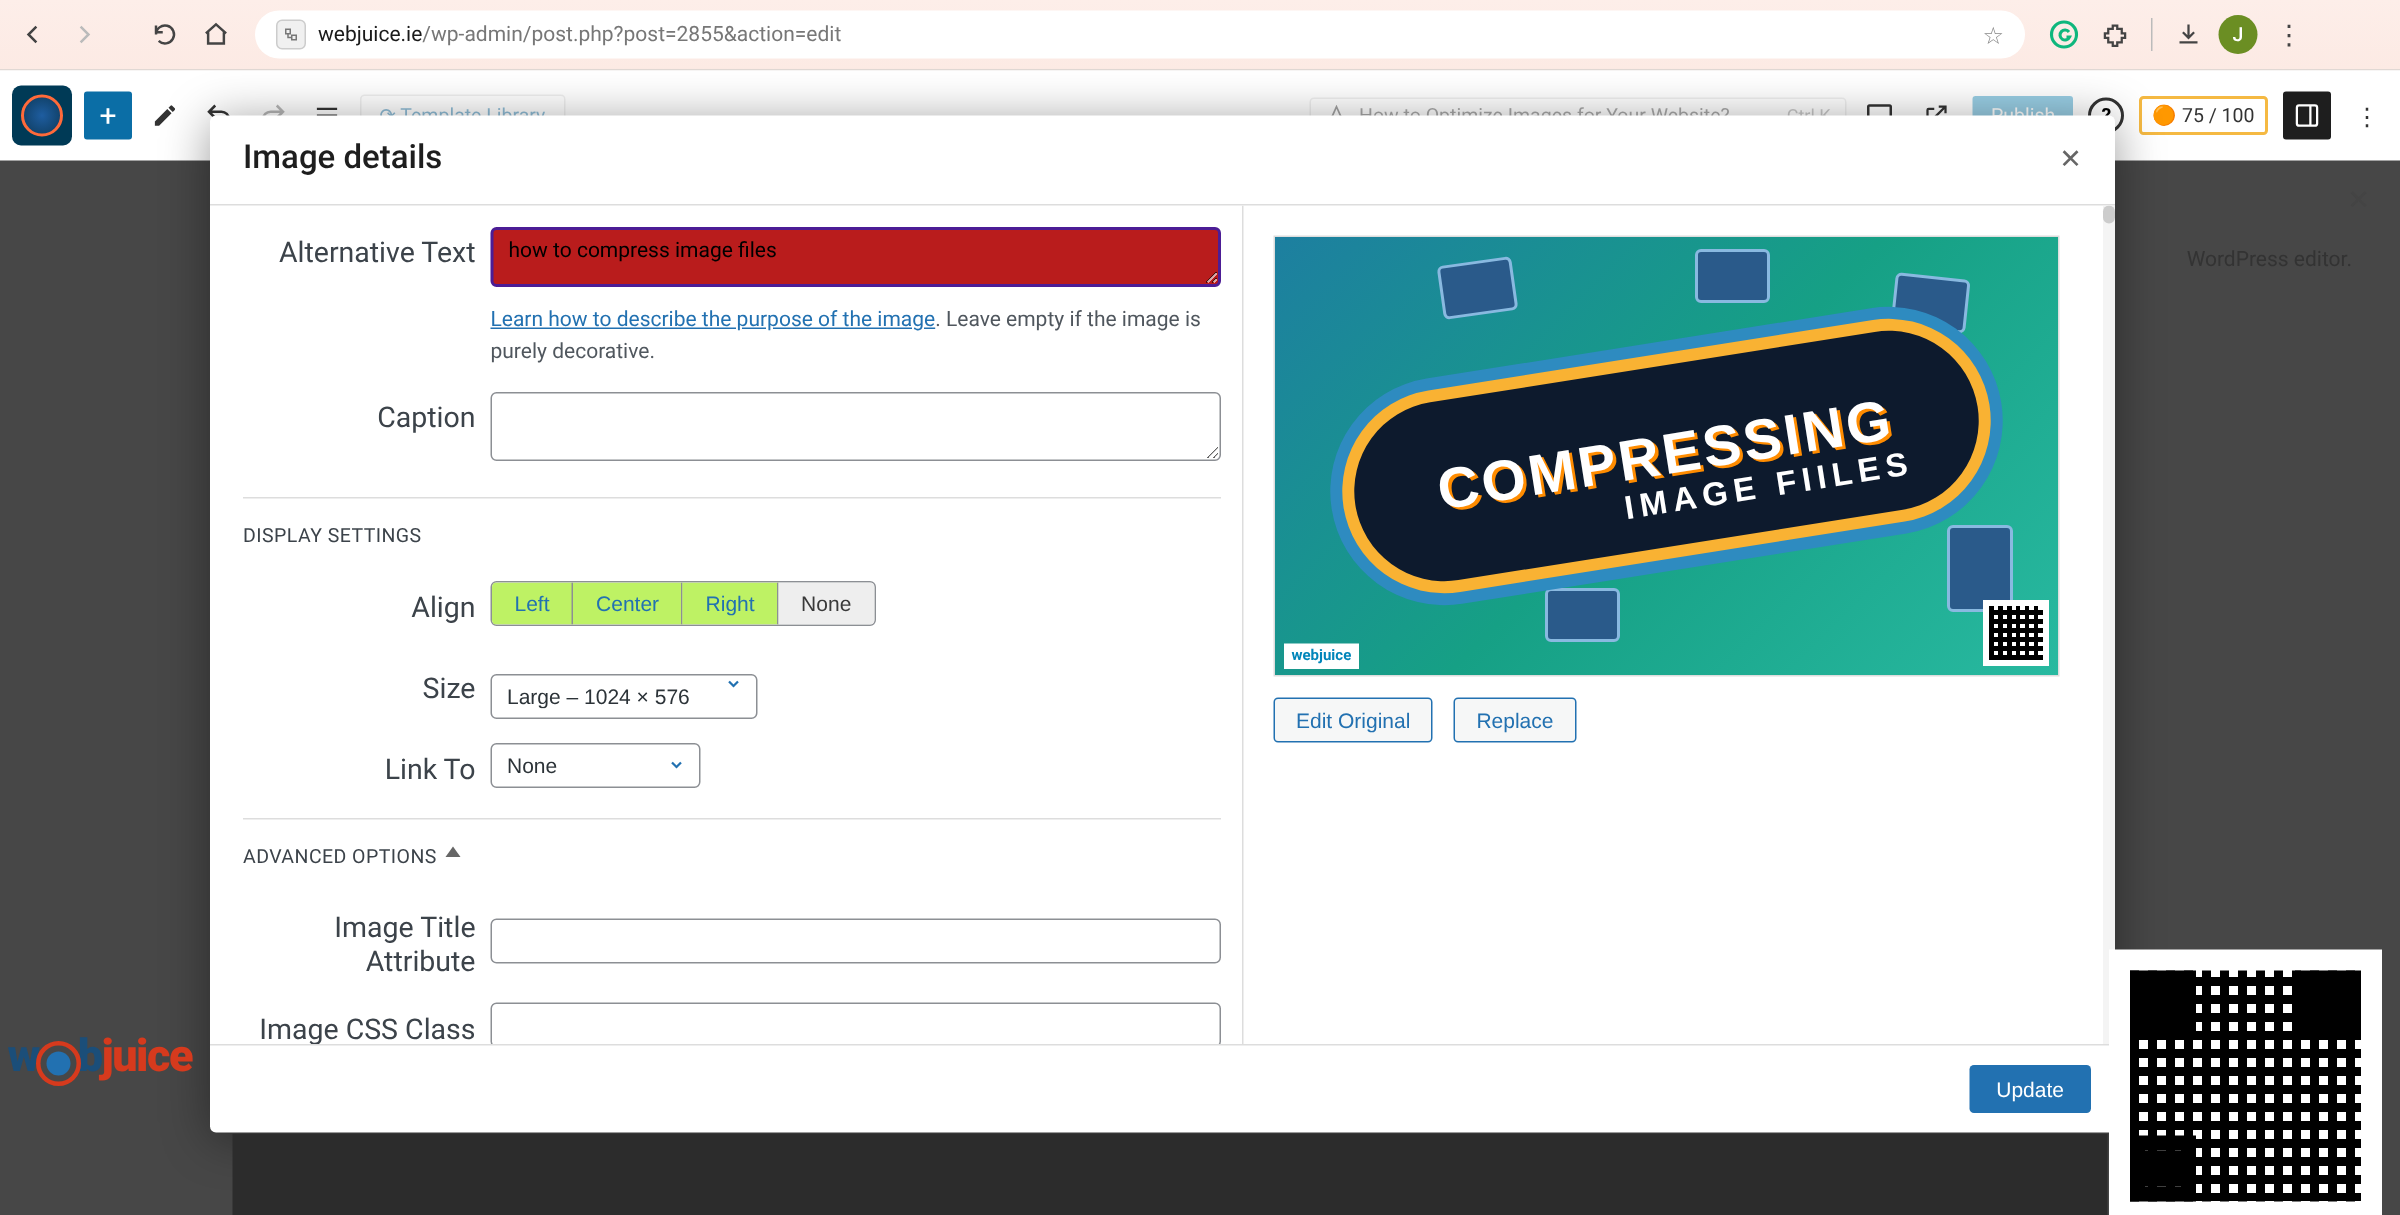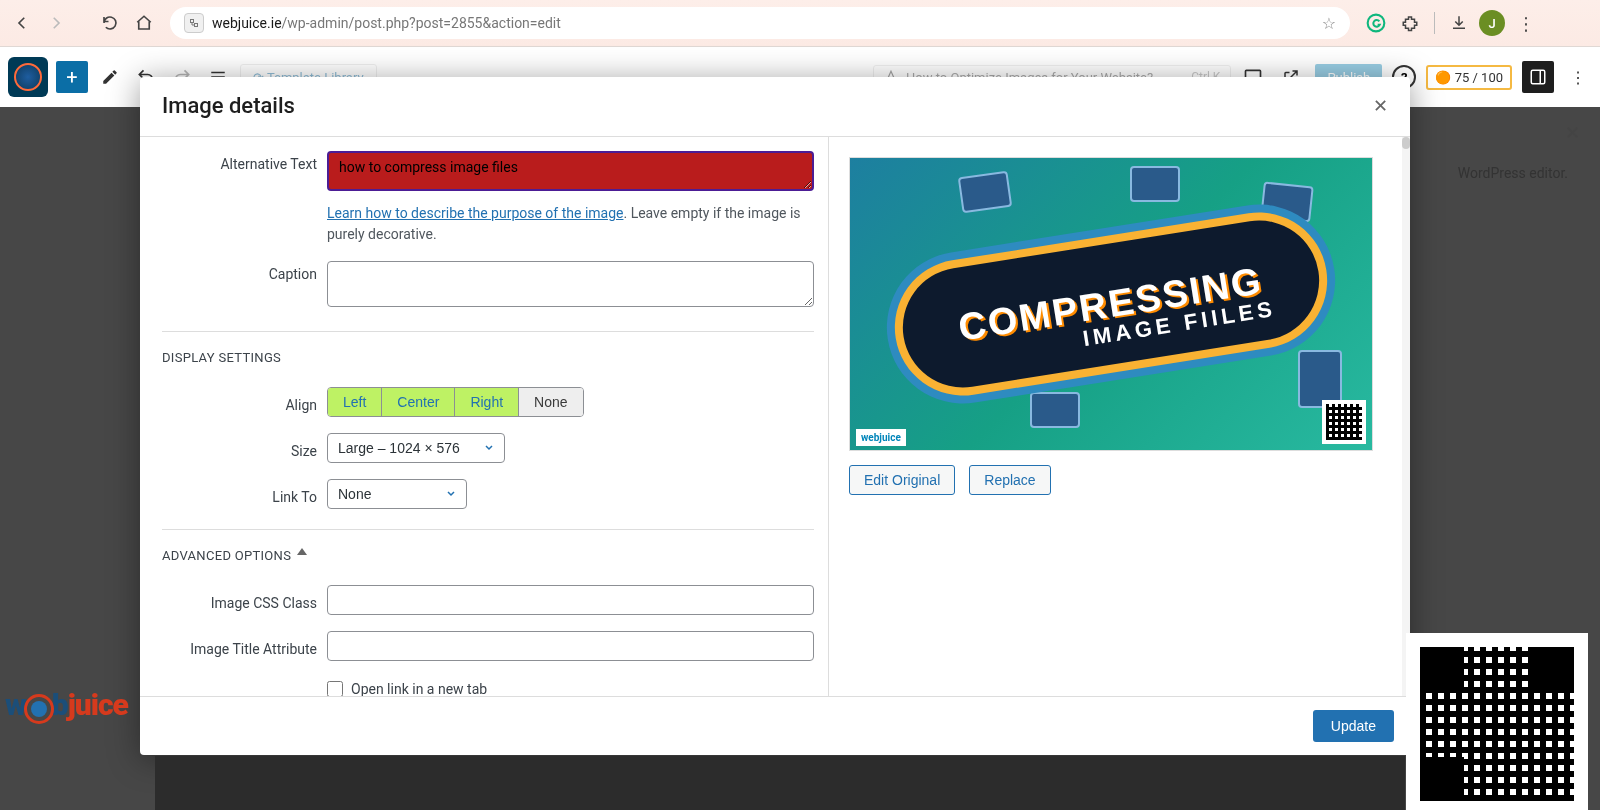--- a/index.html
+++ b/index.html
@@ -42,42 +42,42 @@
 .modal-title { font-size: 22px; font-weight: 500; color: #1e1e1e; }
 .modal-close { font-size: 18px; color: #666; cursor: pointer; }
 .modal-body { flex: 1; display: flex; border-top: 1px solid #ddd; border-bottom: 1px solid #ddd; overflow: hidden; position: relative; }
 .modal-scrollbar { position: absolute; top: 0; right: 0; width: 8px; height: 100%; background: #f4f4f4; }
 .modal-scrollbar-thumb { width: 8px; height: 12px; background: #ccc; border-radius: 4px; }
 
 .left-panel { width: 688px; padding: 14px 14px 8px 22px; overflow-y: auto; }
 .right-panel { flex: 1; padding: 20px 30px 0 20px; border-left: 1px solid #ddd; }
 
 .form-row { display: flex; align-items: flex-start; gap: 10px; margin-bottom: 16px; }
-.form-label { width: 155px; text-align: right; color: #3c434a; font-size: 14px; padding-top: 5px; flex-shrink: 0; }
+.form-label { width: 155px; text-align: right; color: #3c434a; font-size: 19px; padding-top: 5px; flex-shrink: 0; }
 .form-control { flex: 1; }
 textarea { width: 100%; border: 1px solid #8c8f94; border-radius: 4px; padding: 6px 10px; font-size: 14px; resize: both; font-family: inherit; }
 textarea.alt { height: 40px; border: 2px solid #4c1d95; background: #b91c1c; }
 textarea.caption { height: 46px; }
 .form-help { font-size: 14px; color: #50575e; margin-top: 8px; line-height: 1.5; }
 .form-help a { color: #2271b1; text-decoration: underline; }
 
 .section-rule { border: none; border-top: 1px solid #ddd; margin: 20px 0 18px 0; }
 .section-title { font-size: 13px; color: #3c434a; letter-spacing: 0.3px; margin-bottom: 22px; }
 .section-title.adv { display: flex; align-items: flex-start; gap: 6px; }
 .tri-up { width: 0; height: 0; border-left: 5px solid transparent; border-right: 5px solid transparent; border-bottom: 7px solid #666; display: inline-block; }
 
 .btn-group { display: flex; border: 1px solid #8c8f94; border-radius: 4px; overflow: hidden; width: fit-content; }
 .btn-group button { background: #bef264; border: none; border-right: 1px solid #8c8f94; padding: 6px 15px; font-size: 14px; color: #2271b1; cursor: pointer; }
 .btn-group button:last-child { border-right: none; }
 .btn-group button.selected { background: #eee; color: #3a3a3a; }
 
 .select-wrap { position: relative; display: inline-block; }
 select { border: 1px solid #8c8f94; border-radius: 4px; padding: 6px 34px 6px 10px; font-size: 14px; background: #fff; appearance: none; cursor: pointer; color: #2c3338; min-width: 140px; }
 .select-caret { position: absolute; right: 10px; top: 50%; transform: translateY(-50%); pointer-events: none; color: #2271b1; }
-.size-select { width: 178px; }
+.size-select { width: 178px; margin-top: 16px; }
 
 input[type=text] { width: 100%; border: 1px solid #8c8f94; border-radius: 4px; padding: 4px 10px; font-size: 14px; height: 30px; }
 
 .checkbox-row { display: flex; align-items: center; gap: 8px; margin-top: 4px; }
 .checkbox-row input { width: 16px; height: 16px; }
 .checkbox-row label { font-size: 14px; color: #3c434a; }
 
 .preview-box { width: 524px; height: 294px; border: 1px solid #ddd; background: linear-gradient(135deg, #1d7fa0, #16a085, #28b9a0); position: relative; overflow: hidden; display: flex; align-items: center; justify-content: center; }
 .preview-banner { position: relative; width: 480px; height: 180px; display: flex; align-items: center; justify-content: center; }
 .ribbon { position: absolute; width: 420px; height: 120px; background: #0d1a2d; border-radius: 60px; transform: rotate(-9deg); box-shadow: 0 0 0 8px #f9b233, 0 0 0 16px #2e8bc0; }
@@ -298,25 +298,25 @@
                 </svg></span>
           </span>
         </div>
       </div>
       <hr class="section-rule">
       <div class="section-title adv">
           <span>ADVANCED OPTIONS</span>
           <span class="tri-up"></span>
         </div>
       <div class="form-row" style="align-items:center">
+        <label class="form-label">Image Title Attribute</label>
+        <div class="form-control"><input type="text" value="" style=""></div>
+      </div>
+      <div class="form-row" style="align-items:center">
         <label class="form-label">Image CSS Class</label>
-        <div class="form-control"><input type="text" value="" style=""></div>
-      </div>
-      <div class="form-row" style="align-items:center">
-        <label class="form-label">Image Title Attribute</label>
         <div class="form-control"><input type="text" value="" style=""></div>
       </div>
       <div class="form-row" style="align-items:center">
         <label class="form-label"></label>
         <div class="form-control checkbox-row">
           <input type="checkbox" style="">
           <label>Open link in a new tab</label>
         </div>
       </div>
 

